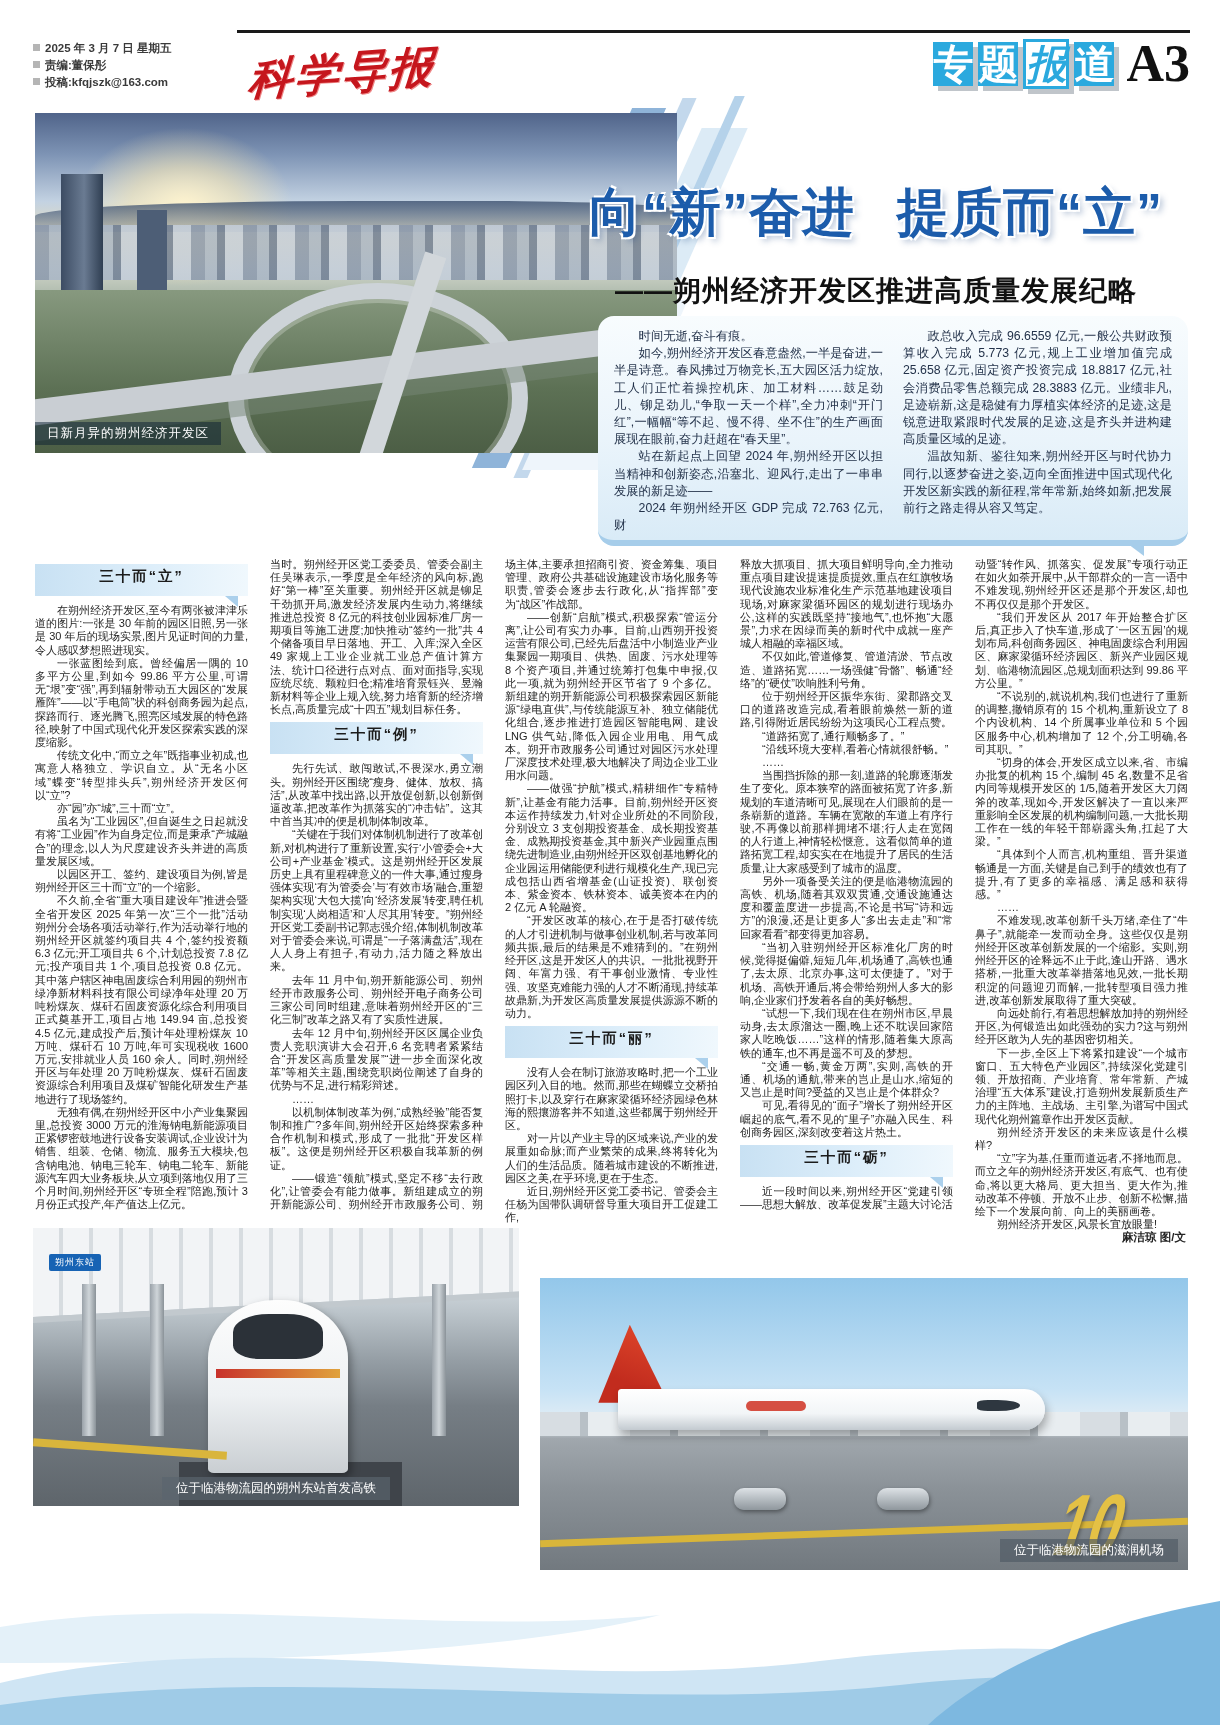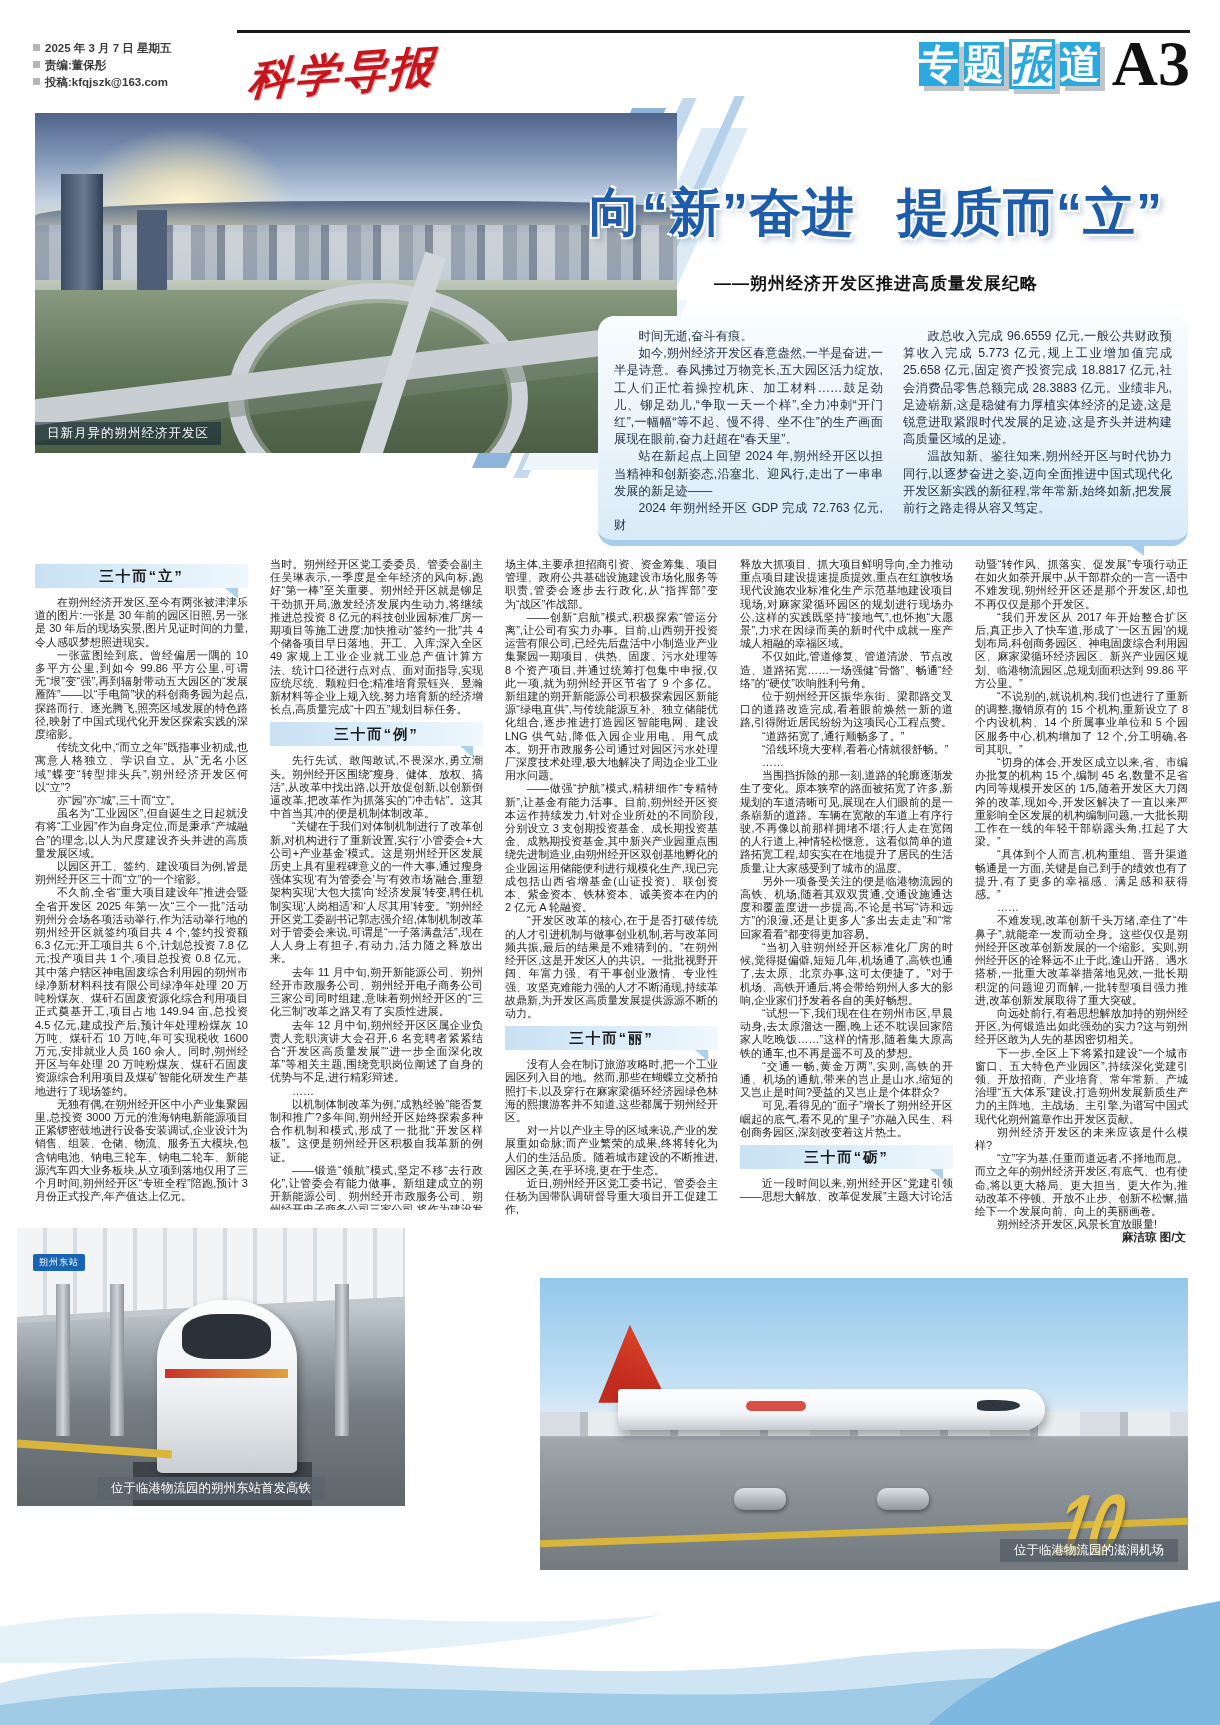--- a/index.html
+++ b/index.html
@@ -12,21 +12,21 @@
   .date-block{position:absolute;left:33px;top:40px;font-size:11.5px;font-weight:bold;color:#3a3a3a;line-height:17px;}
   .date-block .sq{display:inline-block;width:7px;height:7px;background:#b5b5b5;margin-right:5px;vertical-align:1px;}
   .masthead{position:absolute;left:248px;top:44px;font-family:"Liberation Serif","DejaVu Serif",serif;
             font-style:italic;font-weight:bold;font-size:44px;color:#c5161d;
             transform:rotate(-4deg) skewX(-8deg);letter-spacing:3px;text-shadow:1px 1px 0 #e88;}
   .badge{position:absolute;right:30px;top:38px;display:flex;align-items:center;}
   .badge .tile{width:52px;height:52px;margin-left:5px;background:#2ba9de;color:#fff;
                font-weight:bold;font-size:40px;line-height:52px;text-align:center;
                box-shadow:5px 5px 0 rgba(150,158,166,.6);}
   .badge .tile.alt{background:#fff;color:#2ba9de;border:3px solid #2ba9de;line-height:46px;font-style:italic;}
-  .page-no{font-family:"Liberation Serif","DejaVu Serif",serif;font-weight:bold;font-size:64px;
+  .page-no{font-family:"Liberation Serif","DejaVu Serif",serif;font-weight:bold;font-size:52px;
            color:#111;margin-left:12px;line-height:52px;}
 
   
   .stripe{position:absolute;transform:skewX(-24deg);z-index:1;}
   .photo-main{position:absolute;left:35px;top:113px;width:642px;height:340px;overflow:hidden;z-index:2;
     background:linear-gradient(180deg,#50648a 0%,#7d93b4 12%,#c3d2e2 26%,#efe0b4 38%,#cfd4c8 46%,#9aab9d 58%,#74876f 78%,#5d7158 100%);}
   .pm-sun{position:absolute;left:6%;top:4%;width:220px;height:160px;
     background:radial-gradient(ellipse at center,#fff4cf 0%,rgba(255,236,180,.55) 35%,rgba(255,236,180,0) 70%);}
   .pm-hills{position:absolute;left:0;top:26%;width:100%;height:9%;
     background:linear-gradient(180deg,rgba(60,80,110,.8),rgba(90,110,140,.3));border-radius:50% 30% 0 0;}
@@ -42,47 +42,47 @@
     transform:rotate(-7deg);box-shadow:0 10px 0 6px rgba(120,135,120,.5);}
   .pm-road2{position:absolute;left:55%;top:40%;width:22px;height:70%;background:#d2d7db;transform:rotate(18deg);}
   .pm-caption{position:absolute;left:0;bottom:8px;background:rgba(10,30,50,.5);color:#fff;
     font-size:12.5px;padding:3px 12px;letter-spacing:1px;}
 
   .headline{position:absolute;left:552px;top:178px;width:648px;z-index:3;text-align:center;white-space:nowrap;
     font-weight:bold;font-size:52px;color:#1c5cab;letter-spacing:1px;
     text-shadow:2px 2px 0 #fff,-2px 2px 0 #fff,2px -2px 0 #fff,4px 4px 6px rgba(30,70,130,.35);}
   .headline .gap{display:inline-block;width:42px;}
   .subtitle{position:absolute;left:552px;top:272px;width:648px;z-index:3;text-align:center;
-    font-size:17px;font-weight:bold;color:#111;letter-spacing:1px;}
+    font-size:28px;font-weight:bold;color:#111;letter-spacing:1px;}
 
   .intro-box{position:absolute;left:598px;top:316px;width:590px;height:230px;z-index:2;
     background:linear-gradient(180deg,#f8fcfe 0%,#eaf4fb 55%,#d9ebf7 100%);
     border-radius:16px;border-bottom:6px solid #a6cdea;padding:12px 16px 8px;
     display:flex;gap:20px;}
   .intro-box::after{content:'';position:absolute;right:44px;bottom:-16px;
     border-top:12px solid #a6cdea;border-left:16px solid transparent;}
   .icol{flex:1;font-size:12.3px;line-height:17.2px;color:#23324a;text-align:justify;}
   .icol p{margin:0;text-indent:2em;}
 
   
   .body-wrap{position:absolute;left:35px;top:558px;width:1153px;display:flex;gap:22px;z-index:2;}
   .bcol{width:213px;overflow:hidden;font-size:11px;line-height:13.2px;text-align:justify;color:#242424;}
   .bcol.short{height:652px;} .bcol.tall{height:716px;}
   .bcol p{margin:0;}
   .para{text-indent:2em;}
   .para.flush{text-indent:0;}
-  .sec-h{position:relative;height:24px;line-height:24px;margin:6px 0 8px;text-align:center;
+  .sec-h{position:relative;height:32px;line-height:24px;margin:6px 0 8px;text-align:center;
     font-weight:bold;font-size:14.5px;color:#1b1b1b;letter-spacing:2px;
     background:linear-gradient(90deg,#c8e1f3 0%,#ddeefa 55%,#f0f8fd 100%);}
   .sec-h::after{content:'';position:absolute;right:10px;bottom:-11px;
     border-top:11px solid #abd0ec;border-left:13px solid transparent;}
   .credit{margin-top:6px;font-weight:bold;font-size:11.5px;text-align:right;padding-right:2px;}
 
   
-  .photo-train{position:absolute;left:17px;top:1228px;width:388px;height:278px;overflow:hidden;z-index:3;
+  .photo-train{position:absolute;left:33px;top:1228px;width:486px;height:278px;overflow:hidden;z-index:3;
     background:linear-gradient(180deg,#aebac3 0%,#d9e0e5 16%,#bcc5cb 30%,#949da4 48%,#767e85 64%,#5e656b 100%);}
   .pt-canopy{position:absolute;left:0;top:0;width:100%;height:34%;
     background:repeating-linear-gradient(90deg,#f2f4f6 0 26px,#d7dce0 26px 30px);
     transform:skewY(-3deg);transform-origin:left;border-bottom:6px solid #c2c9ce;}
   .pt-pillar{position:absolute;top:20%;width:14px;height:55%;background:linear-gradient(90deg,#9aa2a9,#cfd5d9,#8a9298);}
   .pt-train{position:absolute;left:36%;top:26%;width:140px;height:62%;
     background:linear-gradient(180deg,#fdfdfd 0%,#eef1f3 55%,#c9ced2 100%);
     border-radius:48% 48% 6px 6px / 34% 34% 4px 4px;box-shadow:3px 4px 8px rgba(0,0,0,.35);}
   .pt-glass{position:absolute;left:18%;top:8%;width:64%;height:26%;background:#2b3138;border-radius:40% 40% 30% 30%;}
   .pt-stripe{position:absolute;left:6%;top:40%;width:88%;height:9px;

